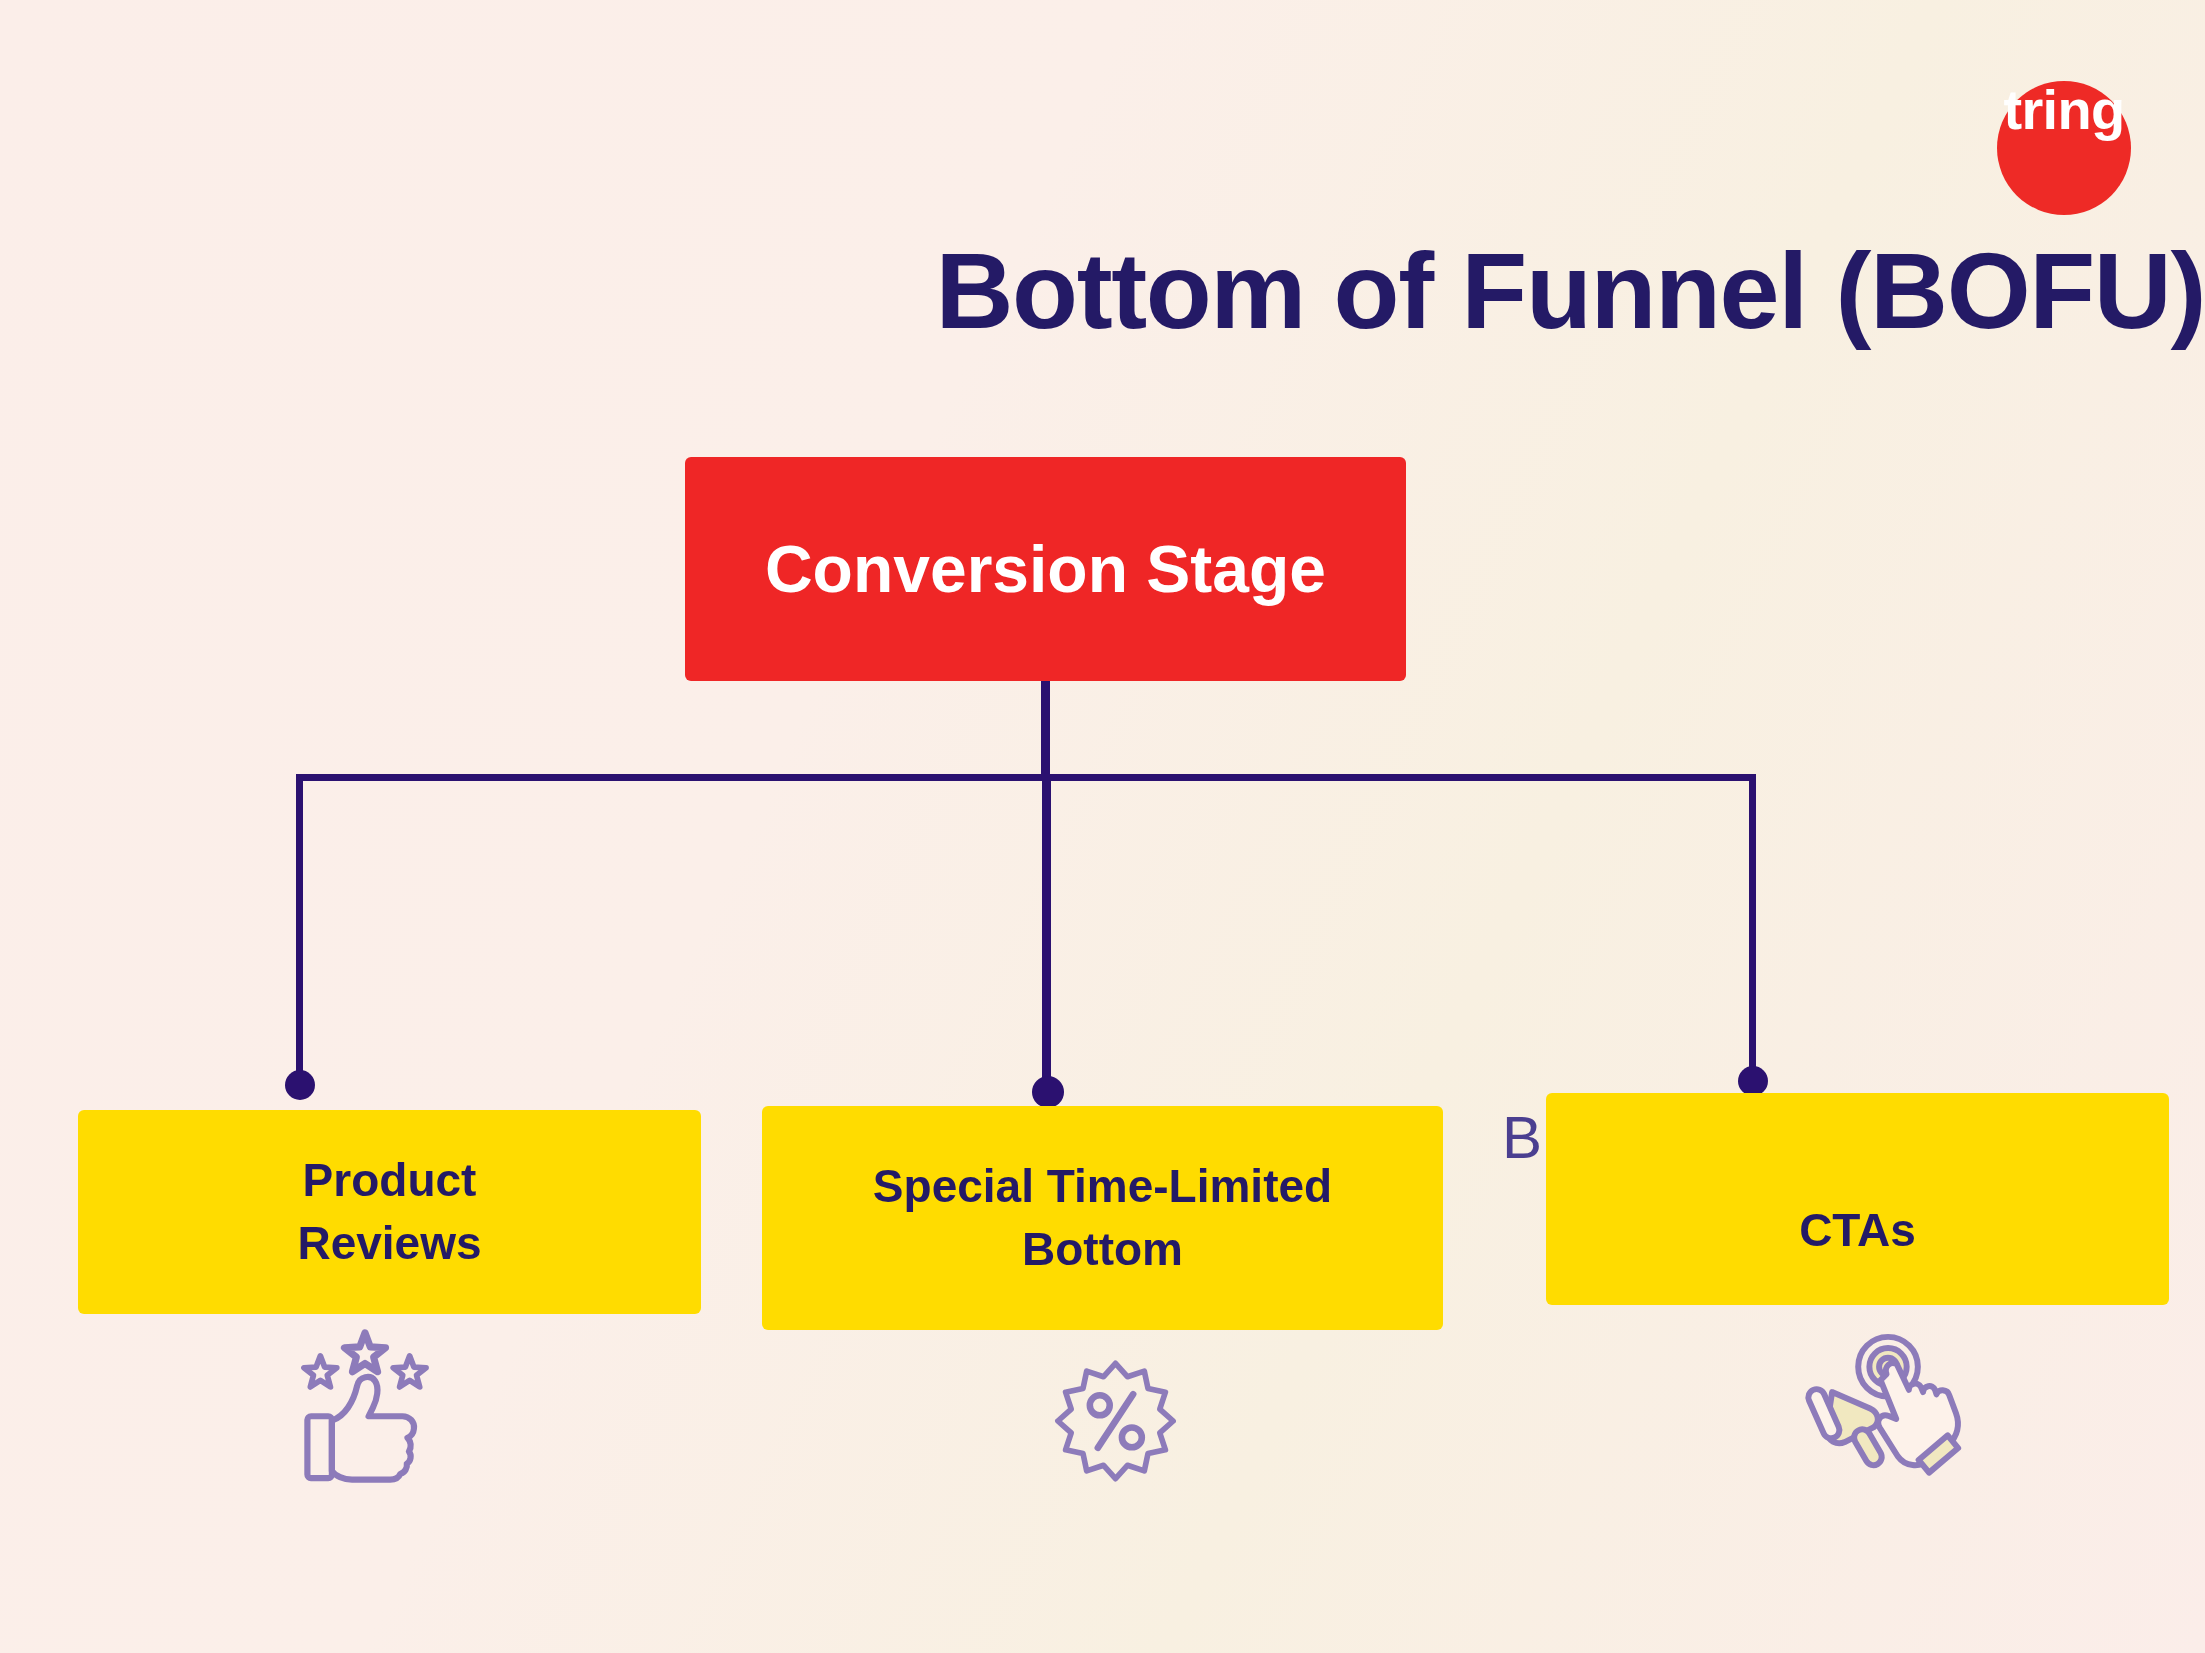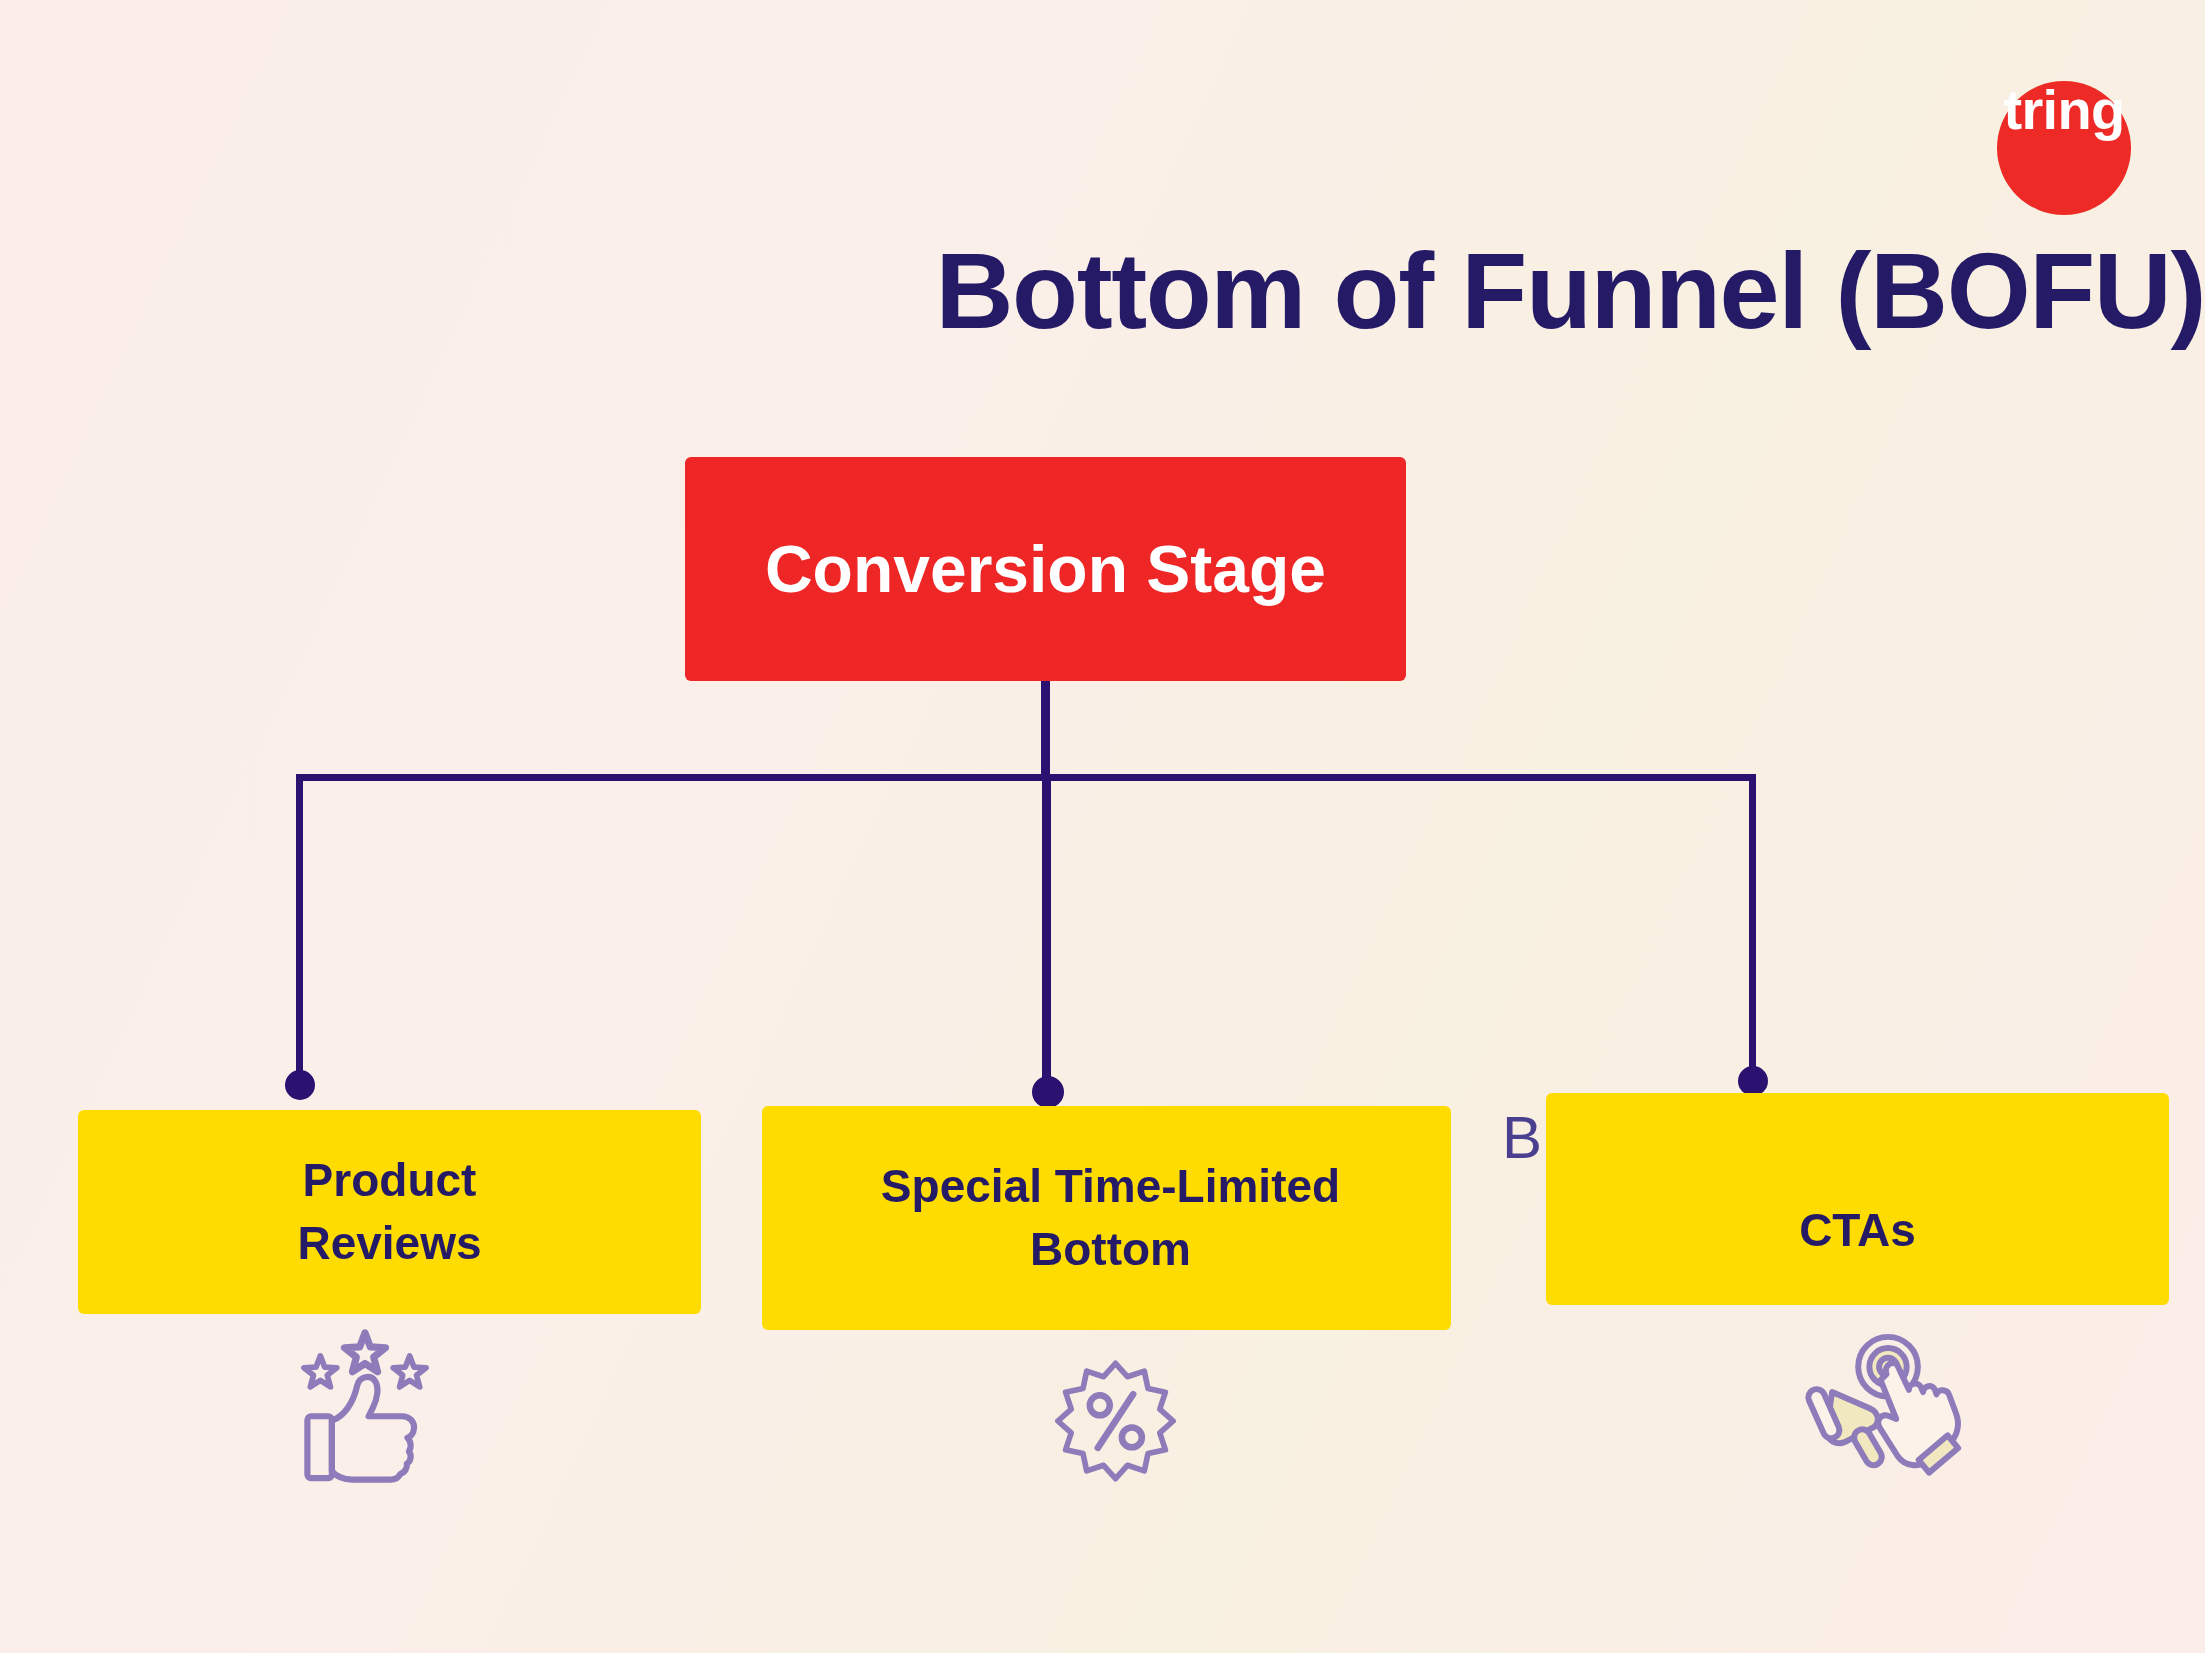--- a/index.html
+++ b/index.html
@@ -29,21 +29,21 @@
   .root-node{
     left:685px;top:457px;width:721px;height:224px;
     background:#ef2626;color:#ffffff;
     font-size:66px;font-weight:700;
   }
   .leaf-node{
     background:#ffdc00;color:#241a66;
     font-size:46px;font-weight:700;line-height:1.38;
   }
   .leaf-1{left:78px;top:1110px;width:623px;height:204px;}
-  .leaf-2{left:762px;top:1106px;width:681px;height:224px;padding-left:8px;}
+  .leaf-2{left:762px;top:1106px;width:681px;height:224px;}
   .leaf-3{left:1546px;top:1093px;width:623px;height:212px;}
   .line{position:absolute;background:#2b1170;z-index:1;}
   .stub{left:1041px;top:679px;width:9.3px;height:101px;}
   .hline{left:296px;top:774px;width:1460px;height:7.2px;}
   .drop1{left:296px;top:774px;width:7.2px;height:313px;}
   .drop2{left:1042px;top:774px;width:8.6px;height:320px;}
   .drop3{left:1749px;top:774px;width:7.2px;height:309px;}
   .dot{position:absolute;background:#2b1170;border-radius:50%;z-index:1;}
   .dot1{left:285px;top:1070px;width:30px;height:30px;}
   .dot2{left:1032px;top:1076px;width:32px;height:32px;}

